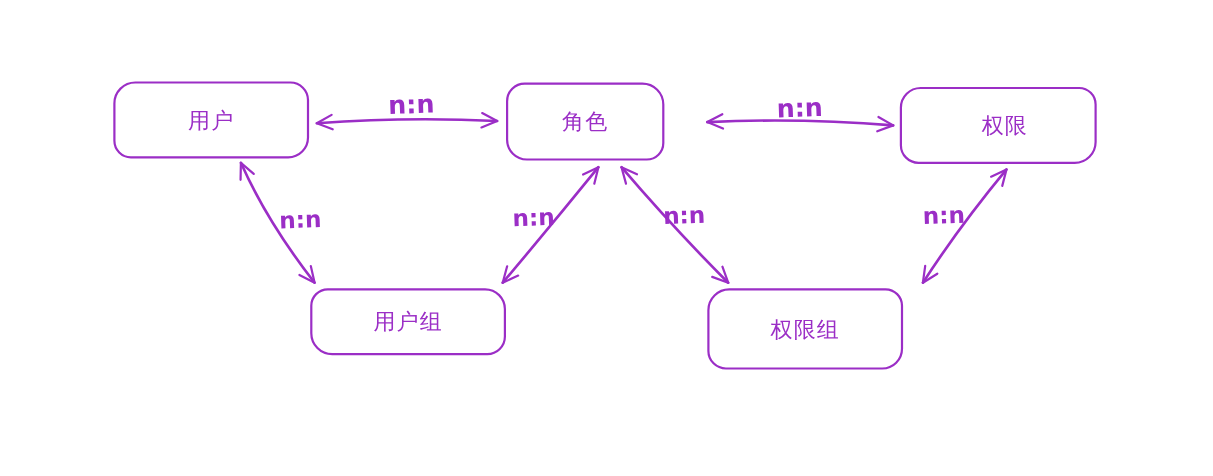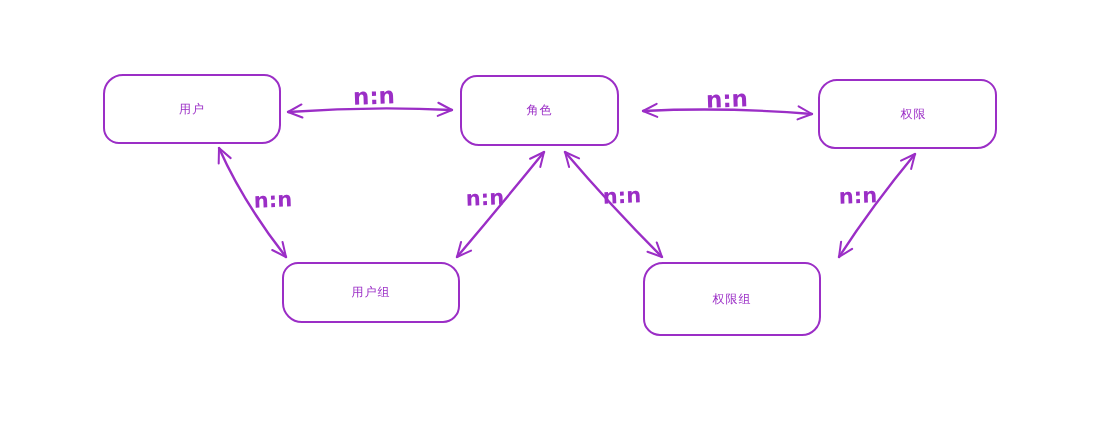--- a/index.html
+++ b/index.html
@@ -31,27 +31,27 @@
     stroke-linejoin: round;
   }
   .node {
     position: absolute;
     display: flex;
     align-items: center;
     justify-content: center;
     border: 2.5px solid var(--accent);
     background: var(--bg);
     color: var(--accent);
-    font-size: 12px;
+    font-size: 20px;
     letter-spacing: 1px;
     box-sizing: border-box;
   }
   
   .node-user            { left:103px; top:74px;  width:178px; height:70px; border-radius:20px 17px 19px 16px; }
-  .node-role            { left:460px; top:75px;  width:159px; height:71px; border-radius:17px 20px 16px 19px; }
+  .node-role            { left:460px; top:75px;  width:144px; height:71px; border-radius:17px 20px 16px 19px; }
   .node-permission      { left:818px; top:79px;  width:179px; height:70px; border-radius:19px 16px 20px 17px;padding-left:12px; }
   .node-user-group      { left:282px; top:262px; width:178px; height:61px; border-radius:16px 19px 17px 20px; }
   .node-permission-group{ left:643px; top:262px; width:178px; height:74px; border-radius:20px 16px 19px 17px;text-align:center; }
   .edge-label {
     position: absolute;
     transform: translate(-50%, -50%) rotate(-2deg);
     color: var(--accent);
     font-weight: 700;
     font-size: 21px;
     background: transparent;

